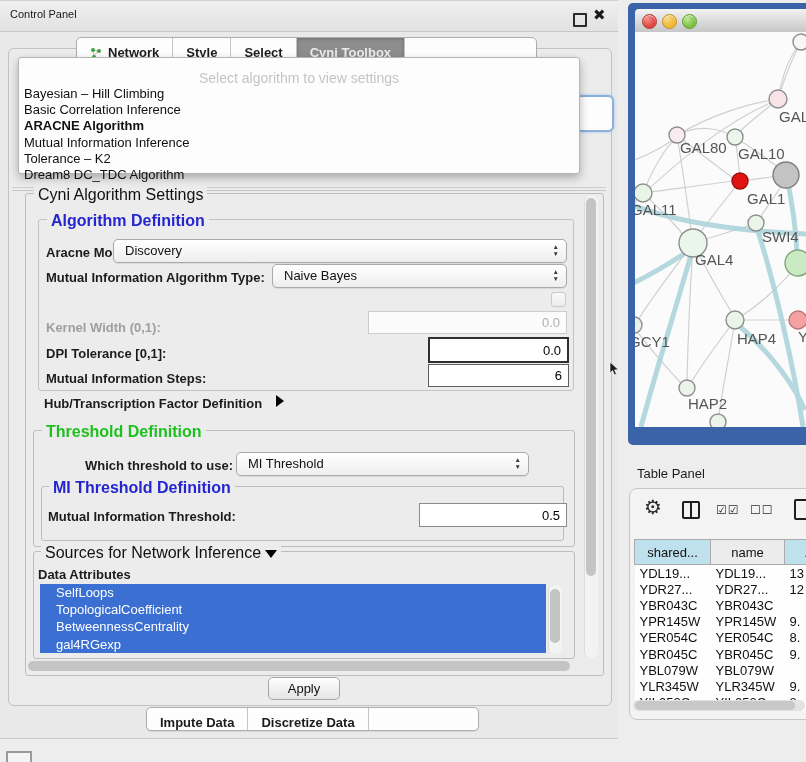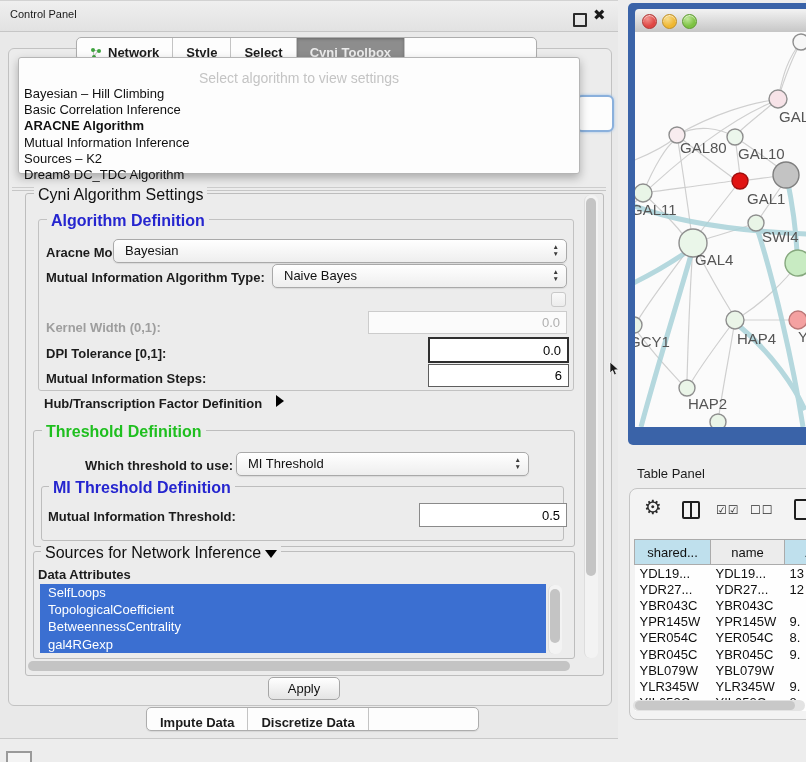--- a/index.html
+++ b/index.html
@@ -55,21 +55,21 @@
   
   .tfield{background:#FFF;font-size:13px;color:#000;text-align:right;padding:0 6px 0 0;
     display:flex;align-items:center;justify-content:flex-end;}
   .tfield.dis{background:#FBFBFB;border:1px solid #CCCCCC;color:#AFAFAF;}
   .checkbox{width:13px;height:13px;border:1px solid #C9C9C9;border-radius:3px;background:linear-gradient(#F9F9F9,#ECECEC);}
   
   .sb-track-v{background:#F3F3F3;border-left:1px solid #DDD;border-radius:6px;}
   .sb-thumb{background:#C4C4C4;border-radius:6px;}
   
   .attr-item{width:506px;height:17.2px;background:#3B6FD1;color:#FFFFFF;font-size:13px;
-    line-height:17.2px;padding-left:8px;box-sizing:border-box;white-space:nowrap;}
+    line-height:17.2px;padding-left:16px;box-sizing:border-box;white-space:nowrap;}
   
   #apply-btn{left:268px;top:677px;width:70px;height:21px;background:linear-gradient(#FFFFFF,#E4E4E4);
     border:1px solid #A6A6A6;border-radius:5px;font-size:13px;color:#111;
     display:flex;align-items:center;justify-content:center;}
   
   .tri-right{width:0;height:0;border-left:8px solid #000;border-top:6px solid transparent;border-bottom:6px solid transparent;}
   .tri-down{display:inline-block;width:0;height:0;border-top:8px solid #000;border-left:6px solid transparent;border-right:6px solid transparent;margin-left:4px;}
   
   #net-window{left:628px;top:3px;width:178px;height:442px;background:#3A63A8;border-radius:5px 0 0 5px;}
   #net-titlebar{left:635px;top:9px;width:171px;height:23px;background:linear-gradient(#F3F3F3,#C6C6C6);
@@ -139,33 +139,33 @@
   <div class="abs" id="combo-fragment"></div>
   <div class="abs faint-line" style="left:12px;top:187px;width:594px;"></div>
   <div class="abs faint-line" style="left:12px;top:190px;width:594px;background:#C6C6C6;"></div>
 
   <div class="abs" id="algo-popup">
     <div id="algo-placeholder">Select algorithm to view settings</div>
     <div class="algo-item">Bayesian – Hill Climbing</div>
     <div class="algo-item">Basic Correlation Inference</div>
     <div class="algo-item bold">ARACNE Algorithm</div>
     <div class="algo-item">Mutual Information Inference</div>
-    <div class="algo-item">Sources – K2</div>
+    <div class="algo-item">Tolerance – K2</div>
     <div class="algo-item">Dream8 DC_TDC Algorithm</div>
   </div>
 
   <div class="abs group" style="left:25px;top:193px;width:577px;height:481px;"></div>
   <span class="group-title t-black" style="left:34px;top:186px;">Cyni Algorithm Settings</span>
 
   <div class="abs group" style="left:38px;top:219px;width:534px;height:170px;border-color:#C2C2C2;"></div>
   <span class="group-title t-blue" style="left:47px;top:212px;">Algorithm Definition</span>
 
   <span class="abs lbl" style="left:46px;top:245px;">Aracne Mode:</span>
   <div class="abs combo" style="left:113px;top:239px;width:452px;">
-    <span class="combo-text">Bayesian</span>
+    <span class="combo-text">Discovery</span>
     <span class="stepper">▲<br>▼</span>
   </div>
 
   <span class="abs lbl" style="left:46px;top:270px;">Mutual Information Algorithm Type:</span>
   <div class="abs combo" style="left:272px;top:264px;width:293px;">
     <span class="combo-text">Naive Bayes</span>
     <span class="stepper">▲<br>▼</span>
   </div>
 
   <span class="abs checkbox" style="left:551px;top:292px;"></span>

